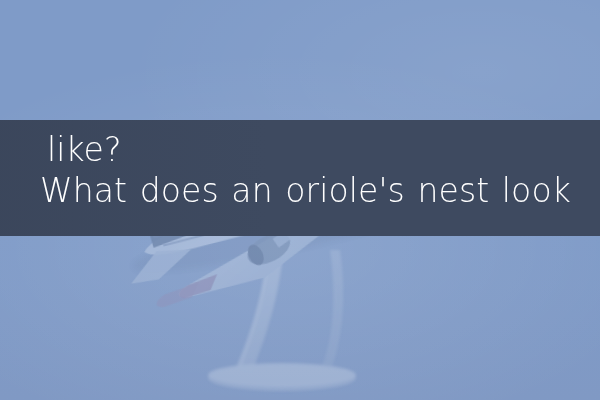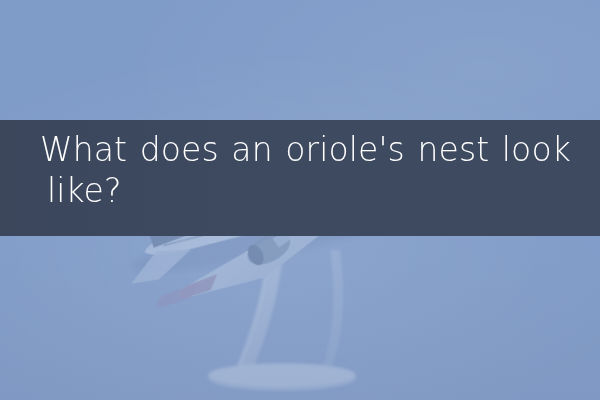--- a/index.html
+++ b/index.html
@@ -181,17 +181,17 @@
         <circle cx="462" cy="208" r="3" fill="#4a5a74" opacity="0.4"></circle>
       </g>
     </svg>
   </div>
 
   <div id="banner">
     <div id="banner-inner"></div>
   </div>
 
   <div id="question">
+    <span class="ln ln2">like?</span>
     <span class="ln ln1">What does an oriole's nest look</span>
-    <span class="ln ln2">like?</span>
   </div>
 
 </div>
 
 </body></html>

